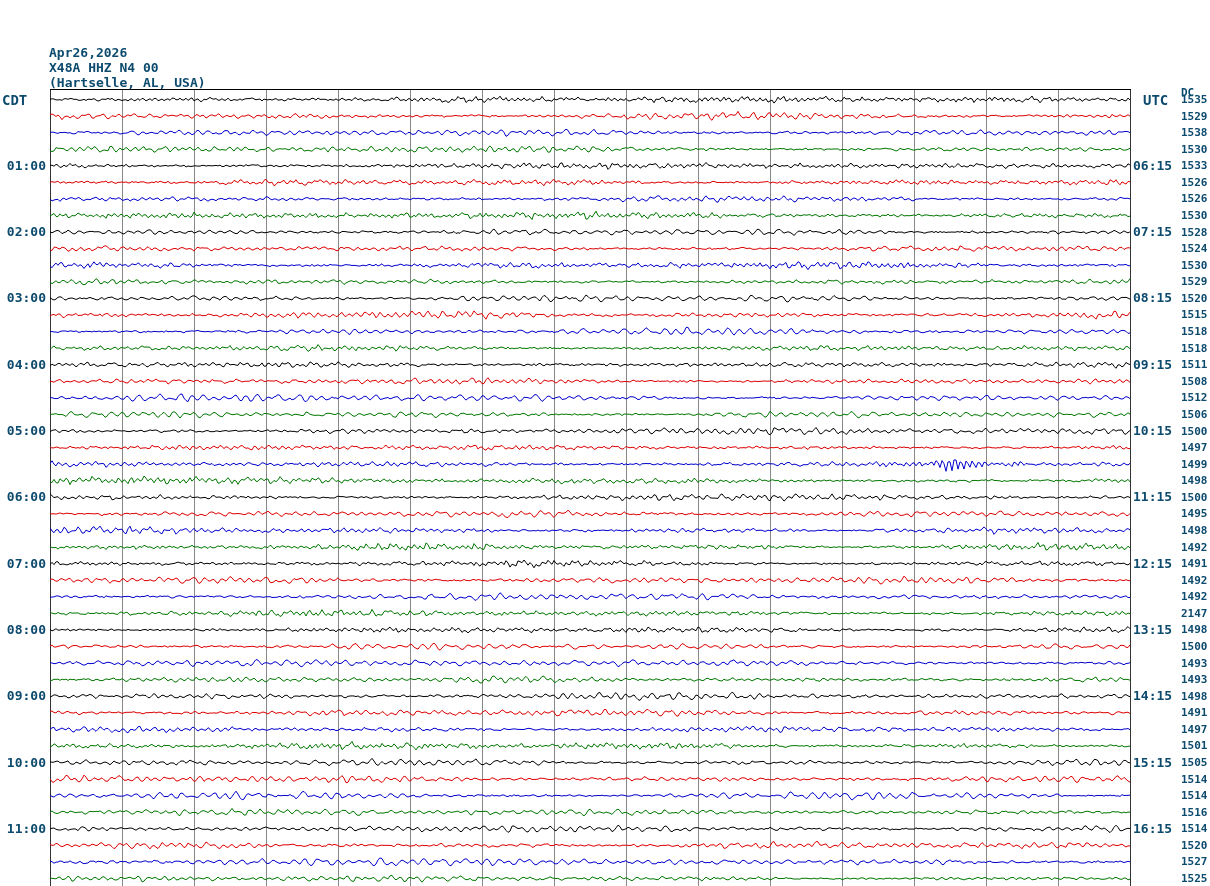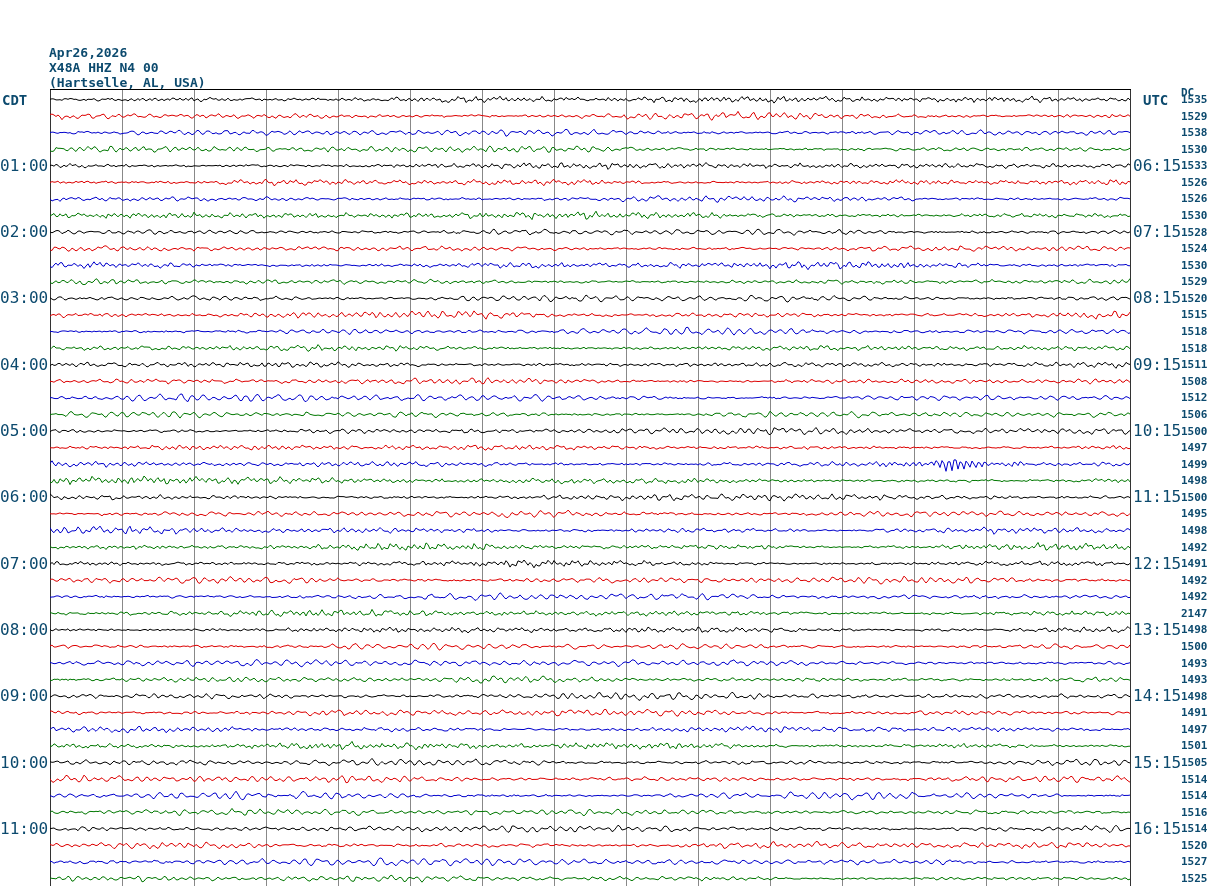--- a/index.html
+++ b/index.html
@@ -1,21 +1,21 @@
 <!DOCTYPE html>
 <html><head>
 <meta charset="utf-8">
 <style>
   html,body{margin:0;padding:0;background:#fff;}
   #screen{position:relative;width:1210px;height:886px;background:#ffffff;overflow:hidden;
           font-family:"DejaVu Sans Mono","Liberation Mono",monospace;color:#0c4a6e;margin-top:42px;}
   .abs{position:absolute;}
   .title-line{font-size:13px;font-weight:bold;line-height:15px;white-space:pre;}
   .tz{font-size:14px;font-weight:bold;}
-  .hourlab{font-size:16px;font-weight:normal;height:16px;line-height:16px;white-space:pre;}
+  .hourlab{font-size:13px;font-weight:bold;height:16px;line-height:16px;white-space:pre;}
   .left-hour{width:46px;text-align:right;}
   .dcval{font-size:11px;font-weight:bold;height:12px;line-height:12px;}
   .xtick{font-size:20px;font-weight:bold;width:26px;text-align:center;height:15px;line-height:15px;}
   .small-note{font-size:9px;font-weight:bold;white-space:pre;}
   .xtitle{font-size:14px;font-weight:bold;white-space:pre;}
   svg{display:block;}
 </style>
 </head>
 <body>
 

